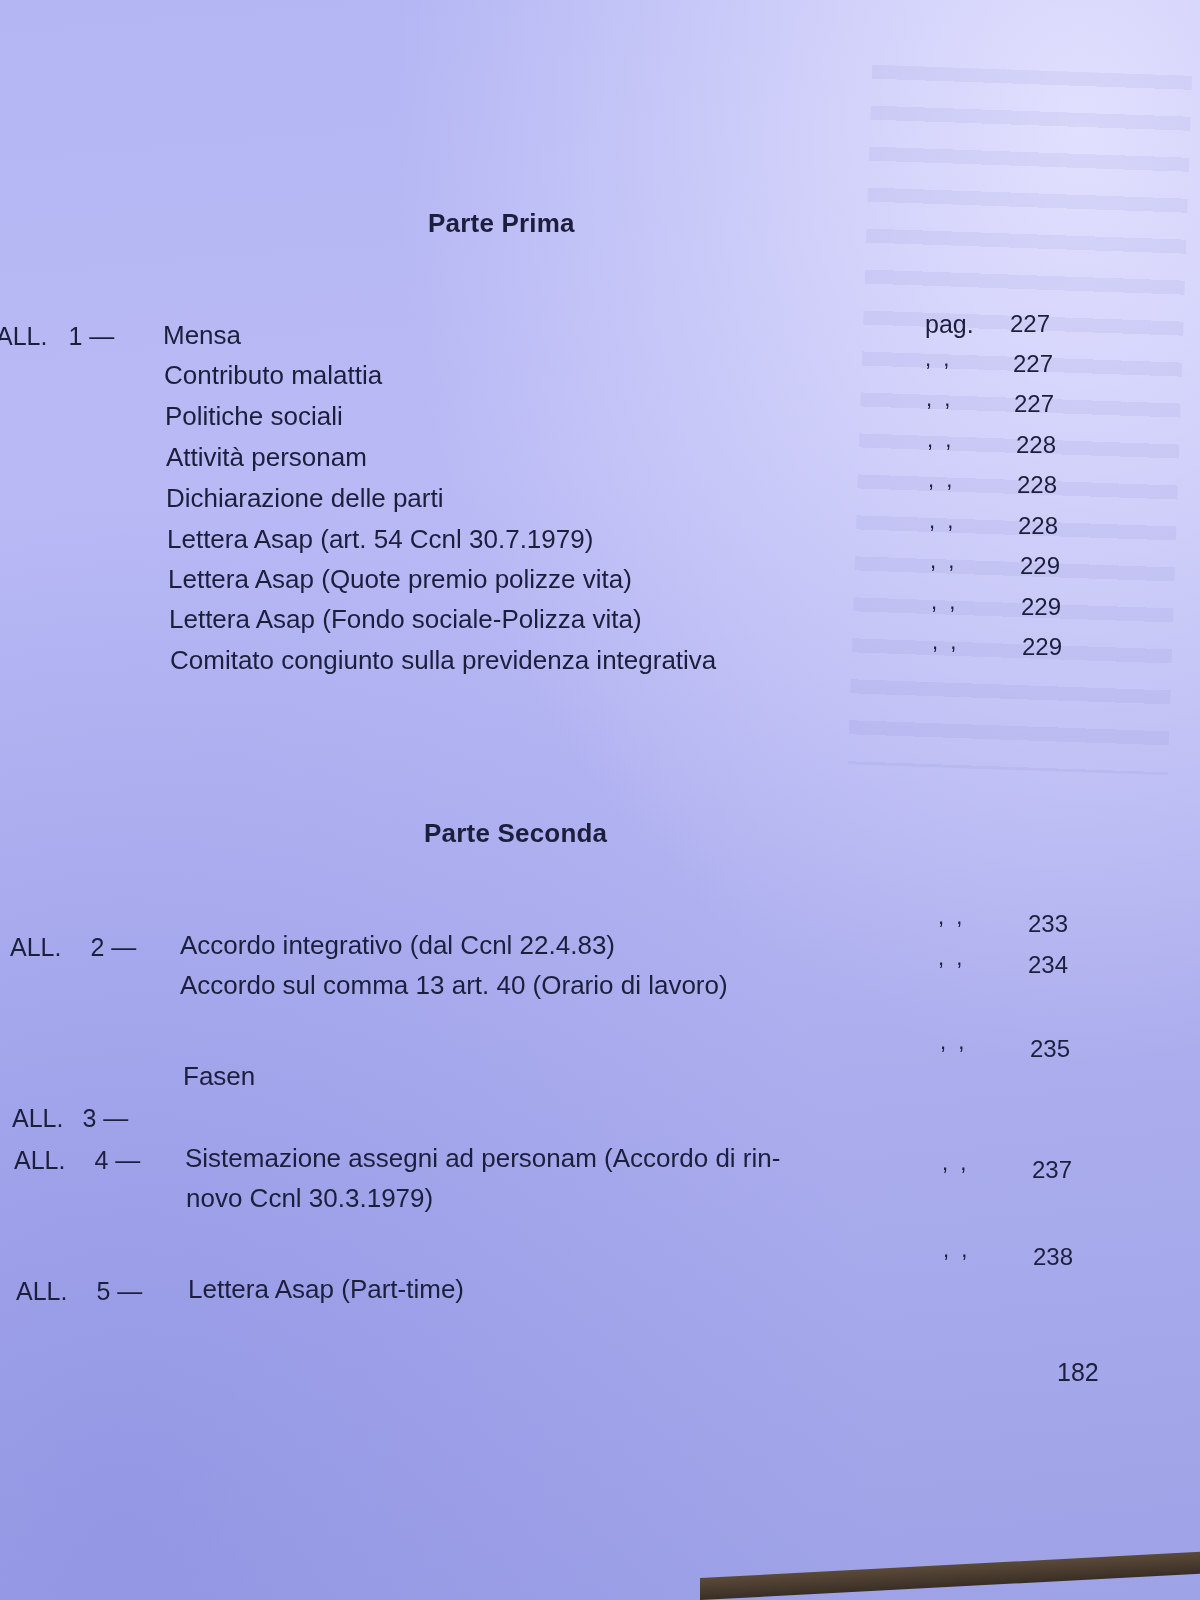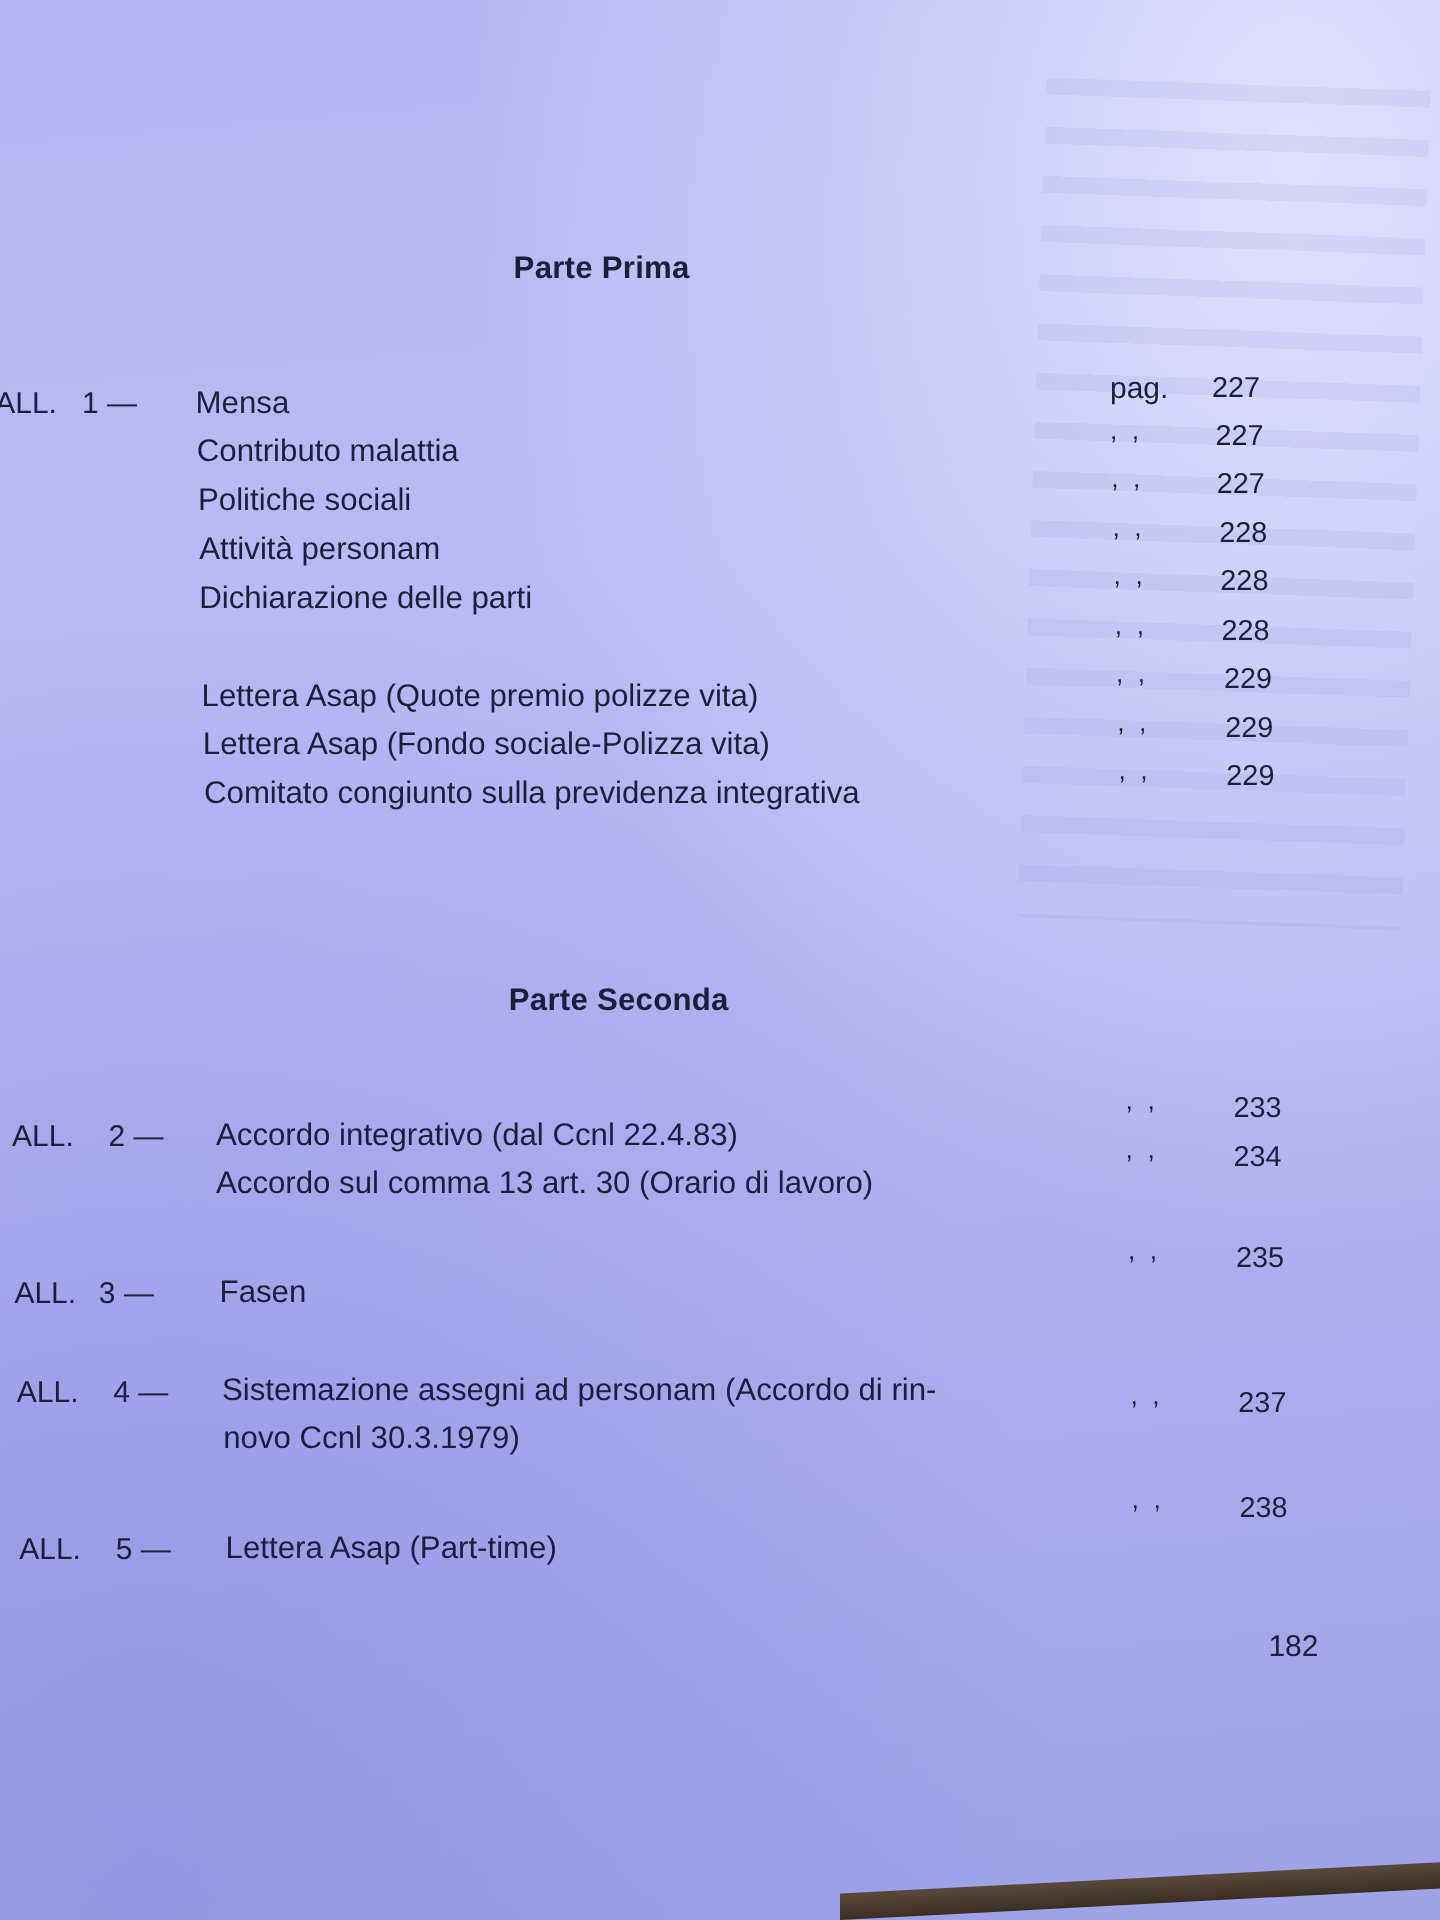--- a/index.html
+++ b/index.html
@@ -106,20 +106,21 @@
   <div class="page-num" style="left:994px; top:390px;">227</div>
 
   <div class="row" style="left:166px; top:444px;">Attività personam</div>
   <div class="ditto" style="left:927px; top:427px;">, ,</div>
   <div class="page-num" style="left:996px; top:431px;">228</div>
 
   <div class="row" style="left:166px; top:485px;">Dichiarazione delle parti</div>
   <div class="ditto" style="left:928px; top:467px;">, ,</div>
   <div class="page-num" style="left:997px; top:471px;">228</div>
 
+  <div class="row" style="left:167px; top:526px;">Lettera Asap (art. 54 Ccnl 30.7.1979)</div>
   <div class="ditto" style="left:929px; top:508px;">, ,</div>
   <div class="page-num" style="left:998px; top:512px;">228</div>
 
   <div class="row" style="left:168px; top:566px;">Lettera Asap (Quote premio polizze vita)</div>
   <div class="ditto" style="left:930px; top:548px;">, ,</div>
   <div class="page-num" style="left:1000px; top:552px;">229</div>
 
   <div class="row" style="left:169px; top:606px;">Lettera Asap (Fondo sociale-Polizza vita)</div>
   <div class="ditto" style="left:931px; top:589px;">, ,</div>
   <div class="page-num" style="left:1001px; top:593px;">229</div>
@@ -131,25 +132,25 @@
   <div class="section-title" style="left:424px; top:818px;">Parte Seconda</div>
 
   <div class="all-label" style="left:10px; top:933px;">
     <span>ALL.</span>
     <span style="margin-left:22px">2 —</span>
   </div>
   <div class="row" style="left:180px; top:932px;">Accordo integrativo (dal Ccnl 22.4.83)</div>
   <div class="ditto" style="left:938px; top:904px;">, ,</div>
   <div class="page-num" style="left:1008px; top:910px;">233</div>
 
-  <div class="row" style="left:180px; top:972px;">Accordo sul comma 13 art. 30 (Orario di lavoro)</div>
+  <div class="row" style="left:180px; top:972px;">Accordo sul comma 13 art. 40 (Orario di lavoro)</div>
   <div class="ditto" style="left:938px; top:945px;">, ,</div>
   <div class="page-num" style="left:1008px; top:951px;">234</div>
 
-  <div class="all-label" style="left:12px; top:1064px;text-align:center;">
+  <div class="all-label" style="left:12px; top:1104px;text-align:center;">
     <span>ALL.</span>
     <span style="margin-left:12px">3 —</span>
   </div>
   <div class="row" style="left:183px; top:1063px;">Fasen</div>
   <div class="ditto" style="left:940px; top:1029px;">, ,</div>
   <div class="page-num" style="left:1010px; top:1035px;">235</div>
 
   <div class="all-label" style="left:14px; top:1146px;">
     <span>ALL.</span>
     <span style="margin-left:22px">4 —</span>

